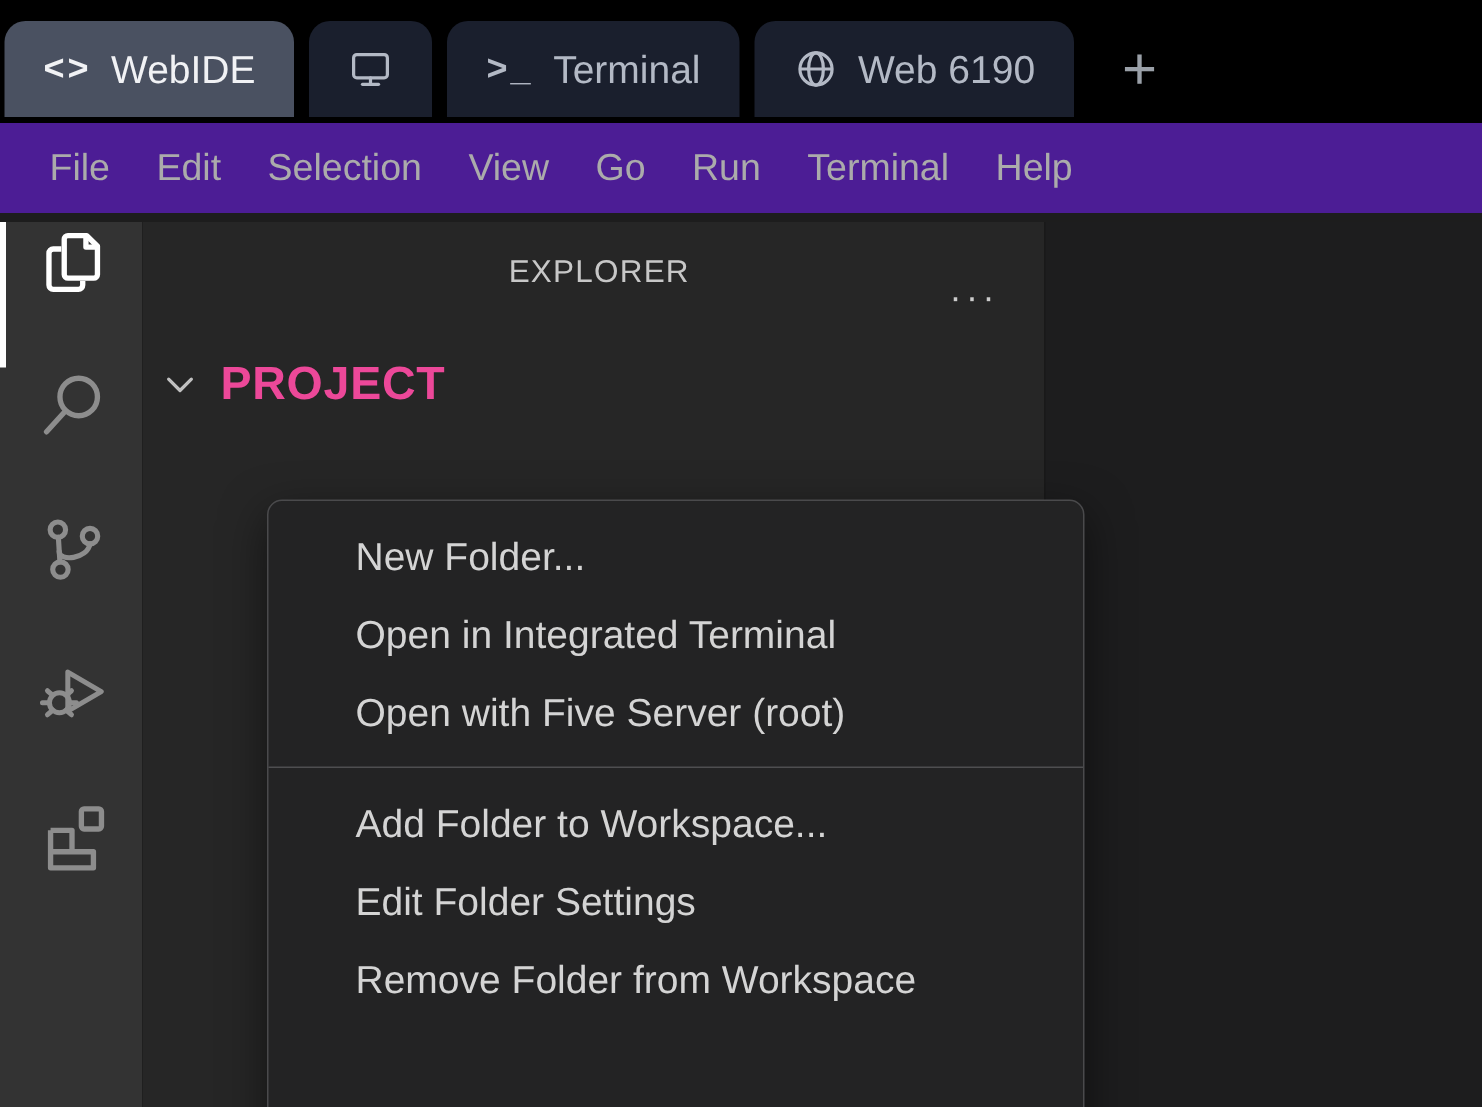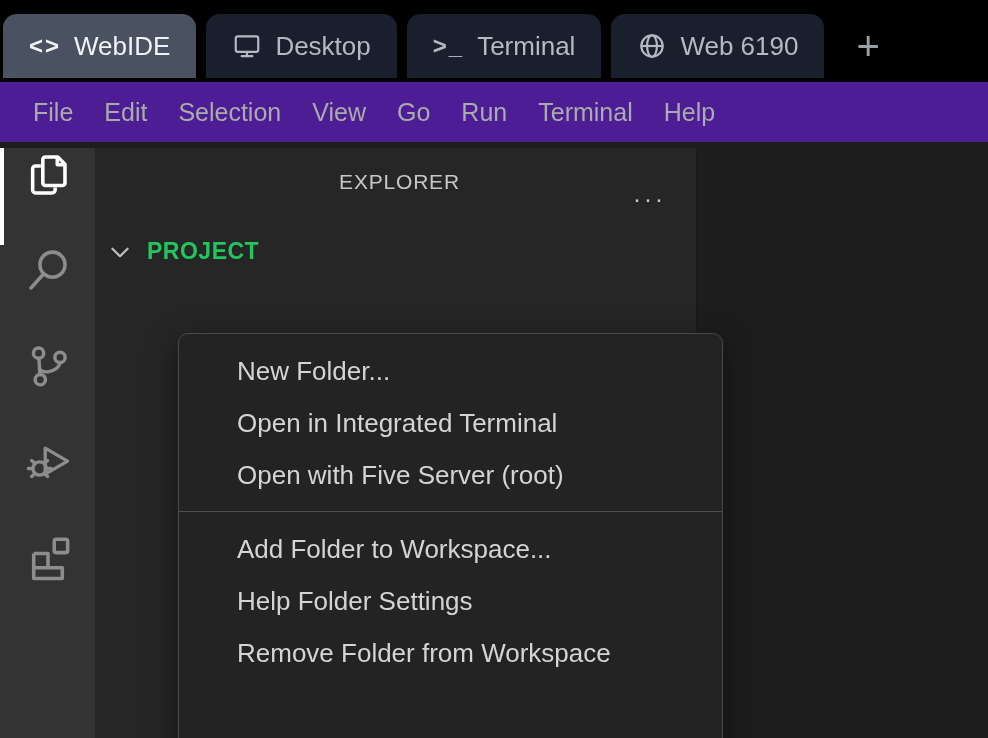--- a/index.html
+++ b/index.html
@@ -34,21 +34,21 @@
   .ab-icon:first-of-type { margin-top:26px; }
   .ab-icon.extra { margin-top:8px; }
   .ab-icon.active { color:#ffffff; }
   .ab-icon svg { display:block; }
 
   .explorer { width:601px; background:#262626; position:relative; flex:none; }
   .exp-header { display:flex; align-items:center; padding:22px 30px 0 38px;flex-direction:column; }
   .exp-title { font-size:21px; color:#c7c7c7; letter-spacing:0.8px; }
   .more-btn { margin-left:auto; font-size:24px; color:#cccccc; letter-spacing:3px; cursor:pointer; line-height:10px; }
   .section-row { display:flex; align-items:center; gap:14px; padding-left:12px; margin-top:34px; cursor:pointer; }
-  .section-label { font-size:23px; font-weight:bold; color:#22c55e; letter-spacing:0.5px; }
+  .section-label { font-size:31px; font-weight:bold; color:#ec4899; letter-spacing:0.5px; }
   .section-row svg { display:block; color:#c0c0c0; }
 
   .editor { flex:1; background:#1d1d1e; border-left:1px solid #191919; }
 
   
   .context-menu { position:absolute; left:178px; top:333px; width:545px; height:440px;
                   background:#232324; border:1px solid #4a4a4c; border-radius:10px;
                   padding:11px 0; box-shadow:0 10px 30px rgba(0,0,0,0.5); z-index:10; }
   .menu-item { height:52px; line-height:52px; padding-left:58px; font-size:26px; color:#d4d4d4;
                white-space:nowrap; cursor:pointer; }
@@ -65,21 +65,20 @@
       <span>WebIDE</span>
     </div>
     <div class="tab">
       <span class="t-icon">
         <svg width="30" height="30" viewBox="0 0 28 28" fill="none" stroke="currentColor" stroke-width="2" stroke-linecap="round" stroke-linejoin="round">
           <rect x="3.5" y="5" width="21" height="14.5" rx="2"></rect>
           <line x1="14" y1="19.5" x2="14" y2="23.5"></line>
           <line x1="9" y1="23.5" x2="19" y2="23.5"></line>
         </svg>
       </span>
-      <span>Desktop</span>
     </div>
     <div class="tab">
       <span class="t-icon tab-glyph">&gt;_</span>
       <span>Terminal</span>
     </div>
     <div class="tab">
       <span class="t-icon">
         <svg width="30" height="30" viewBox="0 0 28 28" fill="none" stroke="currentColor" stroke-width="2">
           <circle cx="14" cy="14" r="10"></circle>
           <ellipse cx="14" cy="14" rx="4.6" ry="10"></ellipse>
@@ -165,17 +164,17 @@
 
     <div class="editor"></div>
   </div>
 
   <div class="context-menu" id="contextmenu">
       <div class="menu-item">New Folder...</div>
       <div class="menu-item">Open in Integrated Terminal</div>
       <div class="menu-item">Open with Five Server (root)</div>
       <div class="menu-divider"></div>
       <div class="menu-item">Add Folder to Workspace...</div>
-      <div class="menu-item">Help Folder Settings</div>
+      <div class="menu-item">Edit Folder Settings</div>
       <div class="menu-item">Remove Folder from Workspace</div>
     </div>
 
 </div>
 
 </body></html>

